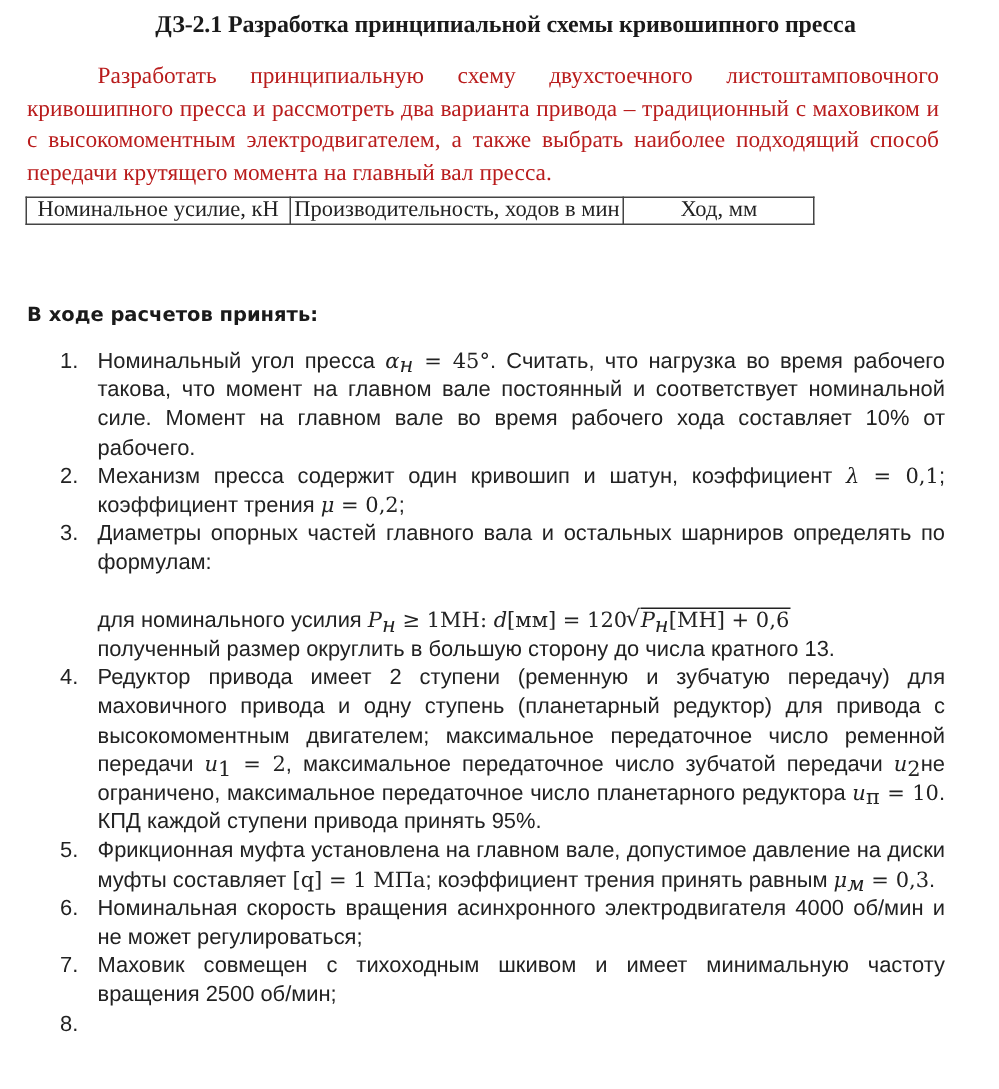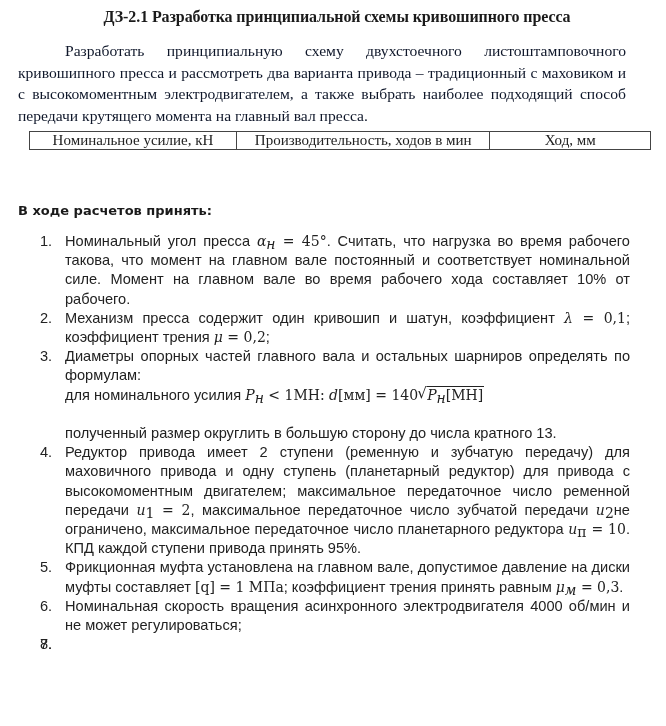--- a/index.html
+++ b/index.html
@@ -5,25 +5,25 @@
   html, body { margin: 0; padding: 0; background: #ffffff; }
   body { width: 666px; height: 726px; position: relative; overflow: hidden; color: #1a1a1a; }
   .title {
     position: absolute; left: 12px; top: 8px; width: 650px; text-align: center;
     font-family: "Liberation Serif", "DejaVu Serif", serif; font-weight: bold; font-size: 16px;
     letter-spacing: -0.1px;
   }
   .intro {
     position: absolute; left: 18px; top: 40px; width: 608px;
     font-family: "Liberation Serif", "DejaVu Serif", serif; font-size: 15.6px; line-height: 21.6px;
-    text-align: justify; text-indent: 47px; color: #0f172a;
+    text-align: justify; text-indent: 47px; color: #b91c1c;
   }
   table.params {
-    position: absolute; left: 17px; top: 131px; width: 622px; border-collapse: collapse;
-    font-family: "Liberation Serif", "DejaVu Serif", serif; font-size: 15px; color: #222; margin-left: 12px;
+    position: absolute; left: 17px; top: 131px; width: 526px; border-collapse: collapse;
+    font-family: "Liberation Serif", "DejaVu Serif", serif; font-size: 15px; color: #222;
   }
   table.params td {
     border: 1.3px solid #444; text-align: center; padding: 0; height: 17px; line-height: 17px;
   }
   table.params col.c1 { width: 205px; }
   table.params col.c2 { width: 251px; }
   table.params col.c3 { width: 159px; }
   .heading {
     position: absolute; left: 18px; top: 203px;
     font-family: "DejaVu Sans", "Liberation Sans", sans-serif; font-weight: bold; font-size: 13px;
@@ -70,37 +70,38 @@
     <span class="num">1.</span>
     <span>Номинальный угол пресса </span><span class="mi">α</span><sub class="mi">н</sub><span class="m"> = 45°</span><span>. Считать, что нагрузка во время рабочего такова, что момент на главном вале постоянный и соответствует номинальной силе. Момент на главном вале во время рабочего хода составляет 10% от рабочего.</span>
   </li>
   <li>
     <span class="num">2.</span>
     <span>Механизм пресса содержит один кривошип и шатун, коэффициент </span><span class="mi">λ</span><span class="m"> = 0,1</span><span>; коэффициент трения </span><span class="mi">μ</span><span class="m"> = 0,2</span><span>;</span>
   </li>
   <li>
     <span class="num">3.</span>
     <span>Диаметры опорных частей главного вала и остальных шарниров определять по формулам:</span><br>
+    <br>
     <span>
-      <span>для номинального усилия </span><span class="mi">P</span><sub class="mi">н</sub><span class="m"> &lt; 1МН: </span><span class="mi">d</span><span class="m">[мм] = 140</span><span class="sqrt"><span class="rad"><span class="mi">P</span><sub class="mi">н</sub><span class="m">[МН]</span></span></span>
+      <span>для номинального усилия </span><span class="mi">P</span><sub class="mi">н</sub><span class="m"> ≥ 1МН: </span><span class="mi">d</span><span class="m">[мм] = 120</span><span class="sqrt"><span class="rad"><span class="mi">P</span><sub class="mi">н</sub><span class="m">[МН] + 0,6</span></span></span>
     </span><br>
-    <br>
     <span>полученный размер округлить в большую сторону до числа кратного 13.</span>
   </li>
   <li>
     <span class="num">4.</span>
     <span>Редуктор привода имеет 2 ступени (ременную и зубчатую передачу) для маховичного привода и одну ступень (планетарный редуктор) для привода с высокомоментным двигателем; максимальное передаточное число ременной передачи </span><span class="mi">u</span><sub class="m">1</sub><span class="m"> = 2</span><span>, максимальное передаточное число зубчатой передачи </span><span class="mi">u</span><sub class="m">2</sub><span>не ограничено, максимальное передаточное число планетарного редуктора </span><span class="mi">u</span><sub class="m">п</sub><span class="m"> = 10</span><span>. КПД каждой ступени привода принять 95%.</span>
   </li>
   <li>
     <span class="num">5.</span>
     <span>Фрикционная муфта установлена на главном вале, допустимое давление на диски муфты составляет </span><span class="m">[q] = 1 МПа</span><span>; коэффициент трения принять равным </span><span class="mi">μ</span><sub class="mi">м</sub><span class="m"> = 0,3</span><span>.</span>
   </li>
   <li>
     <span class="num">6.</span>
     <span>Номинальная скорость вращения асинхронного электродвигателя 4000 об/мин и не может регулироваться;</span>
   </li>
   <li>
     <span class="num">7.</span>
+    <span>Маховик совмещен с тихоходным шкивом и имеет минимальную частоту вращения 2500 об/мин;</span>
   </li>
   <li>
     <span class="num">8.</span>
   </li>
 </ol>
 
 </body></html>

